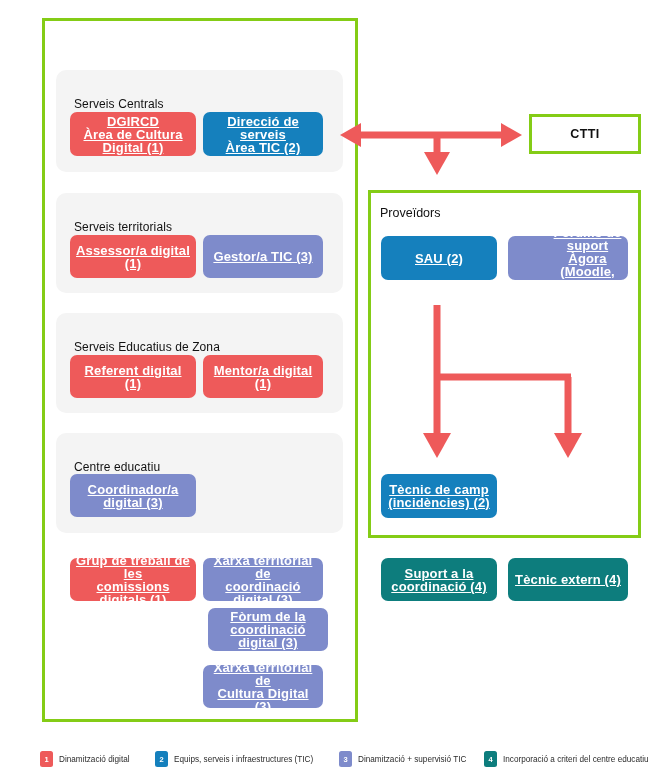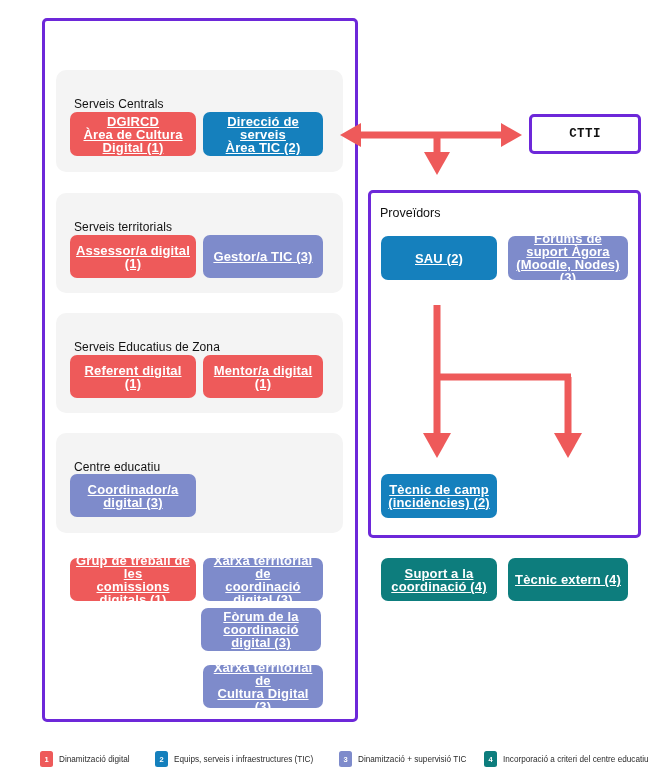--- a/index.html
+++ b/index.html
@@ -20,24 +20,23 @@
     left: 0; top: 0;
     width: 669px;
     height: 779px;
   }
 
   
   .abs { position: absolute; box-sizing: border-box; }
 
   
   .frame {
-    border: 3px solid #6d28d9;
-    border-radius: 5px;
+    border: 3px solid #84cc16;
+    border-radius: 0;
     background: #ffffff;
-    font-family: Liberation Mono, monospace;
   }
 
   
   .panel {
     background: #f4f4f4;
     border-radius: 10px;
   }
   .panel-title {
     position: absolute;
     left: 18px;
@@ -209,21 +208,21 @@
       <span>Grup de treball de les</span>
       <span>comissions digitals (1)</span>
     </div>
   </div>
   <div class="abs chip c-purple" style="left:203px; top:558px; width:120px; height:43px;">
     <div>
       <span>Xarxa territorial de</span>
       <span>coordinació digital (3)</span>
     </div>
   </div>
-  <div class="abs chip c-purple" style="left:201px; top:608px; width:120px; height:43px;">
+  <div class="abs chip c-purple" style="left:208px; top:608px; width:120px; height:43px;">
     <div>
       <span>Fòrum de la</span>
       <span>coordinació digital (3)</span>
     </div>
   </div>
   <div class="abs chip c-purple" style="left:203px; top:665px; width:120px; height:43px;">
     <div>
       <span>Xarxa territorial de</span>
       <span>Cultura Digital (3)</span>
     </div>
@@ -234,21 +233,21 @@
   </div>
 
   <div class="abs frame" style="left:368px; top:190px; width:273px; height:348px;"></div>
   <div class="frame-title" style="left:380px; top:206px;">Proveïdors</div>
 
   <div class="abs chip c-blue" style="left:381px; top:236px; width:116px; height:44px;">
     <div>
       <span>SAU (2)</span>
     </div>
   </div>
-  <div class="abs chip c-purple" style="left:508px; top:236px; width:120px; height:44px;">
+  <div class="abs chip c-purple" style="left:508px; top:236px; width:120px; height:44px;padding-left:44px;">
     <div>
       <span>Fòrums de suport Àgora</span>
       <span>(Moodle, Nodes) (3)</span>
     </div>
   </div>
 
   <div class="abs chip c-blue" style="left:381px; top:474px; width:116px; height:44px;">
     <div>
       <span>Tècnic de camp</span>
       <span>(incidències) (2)</span>

